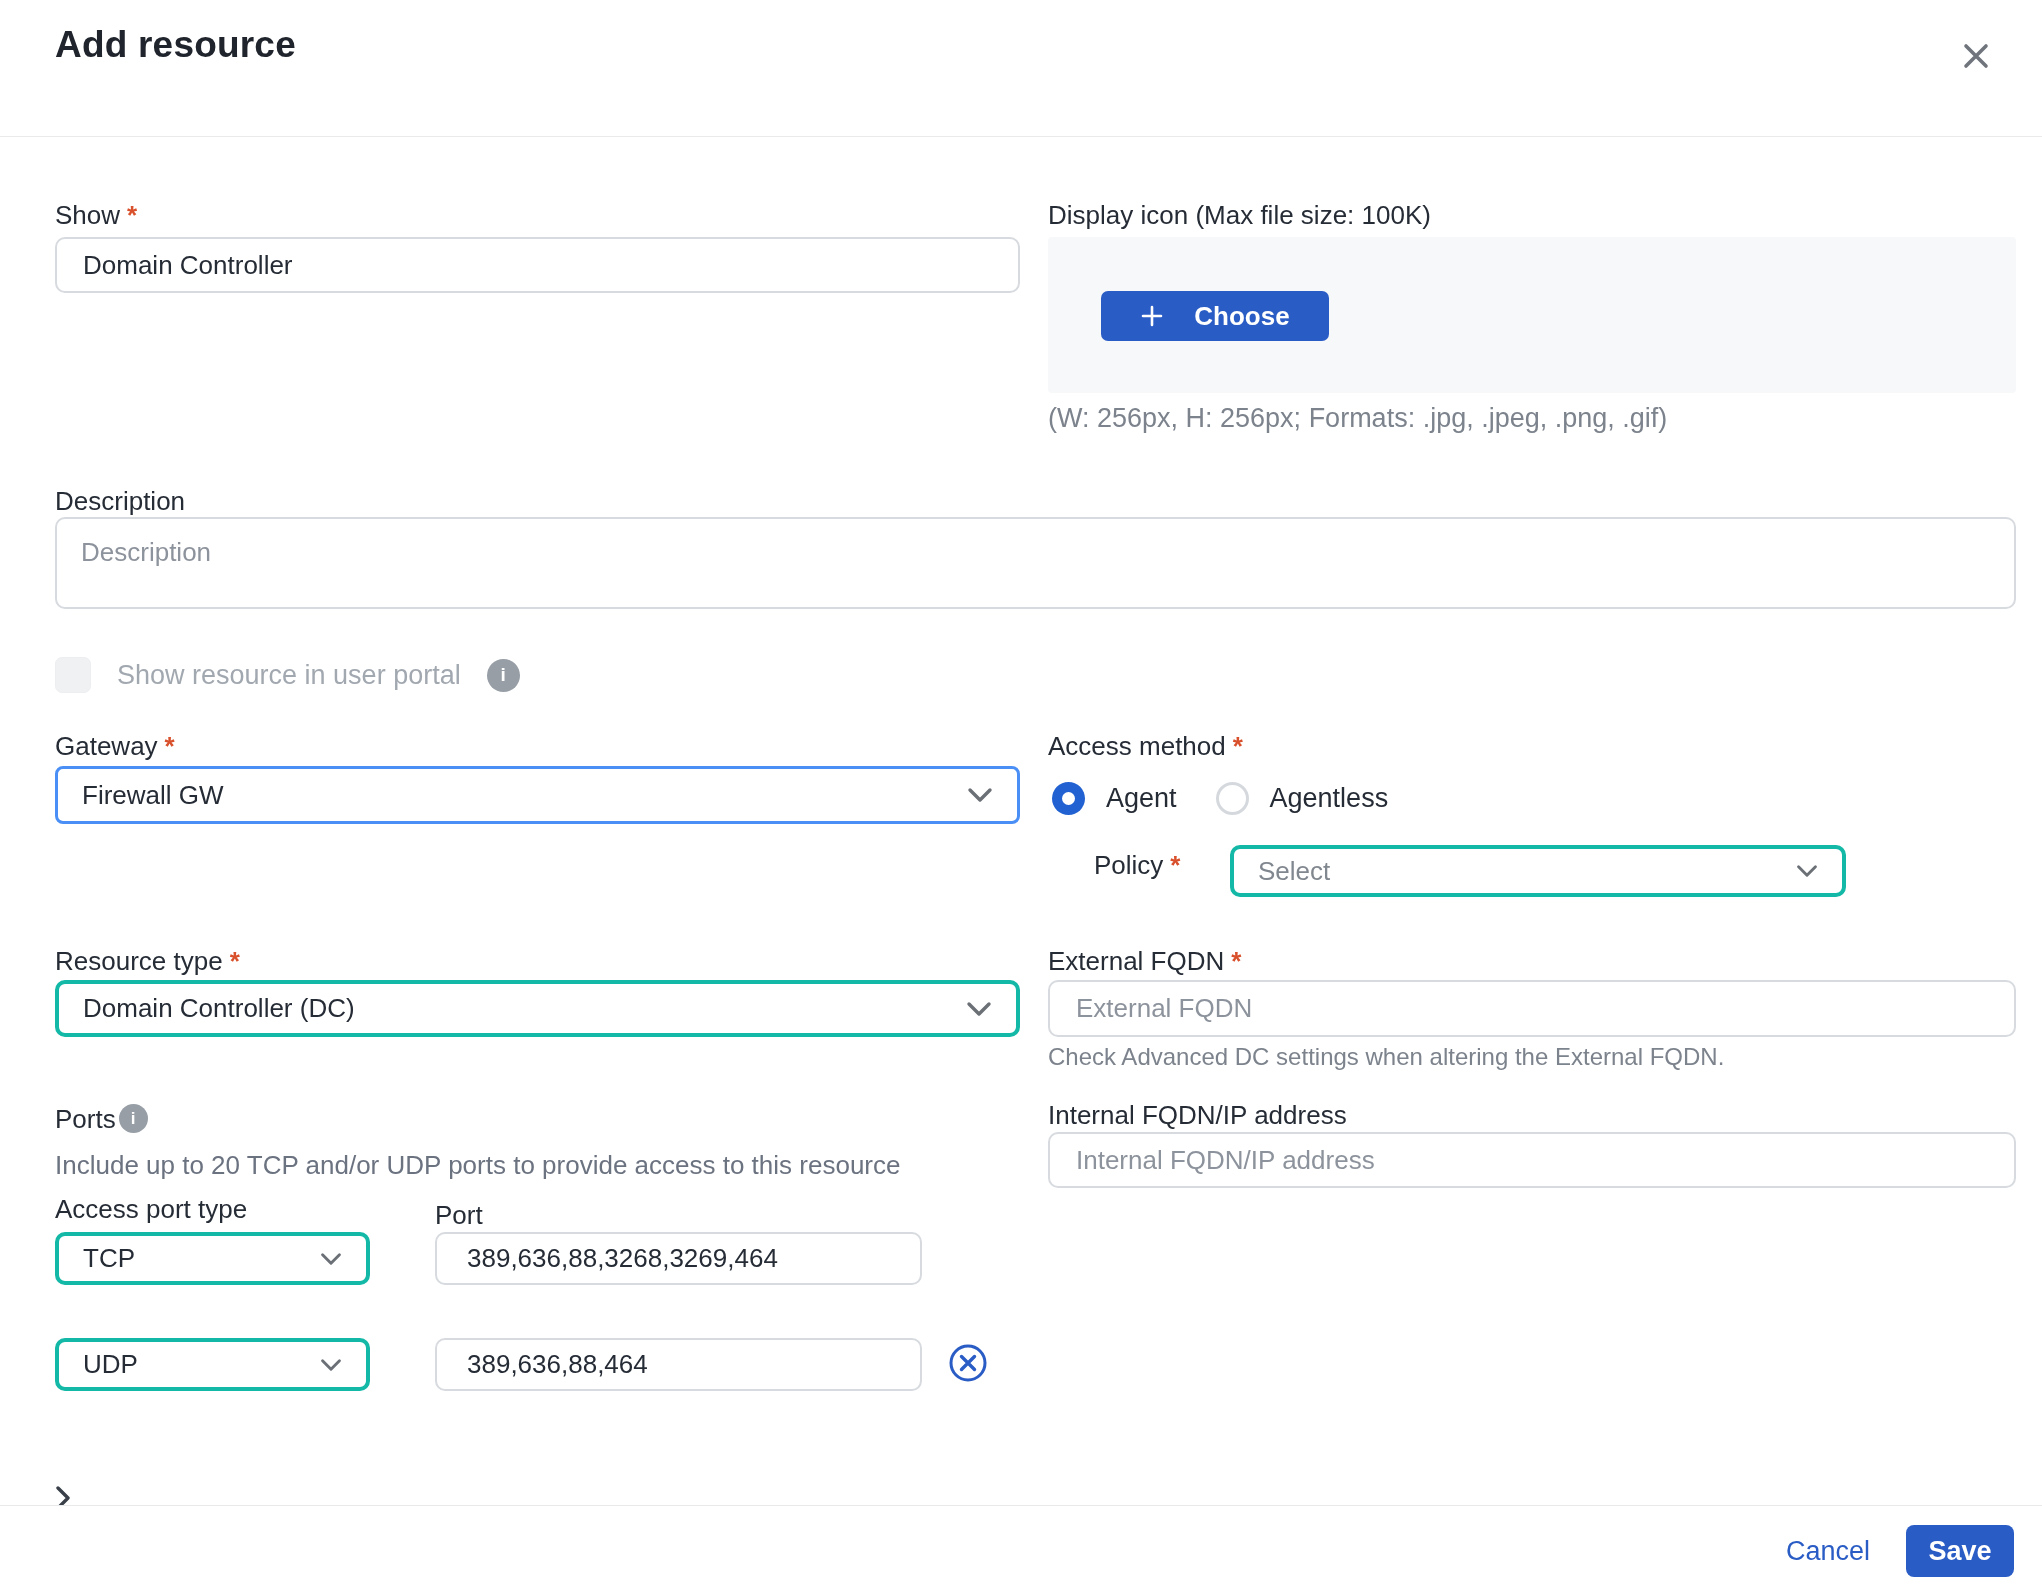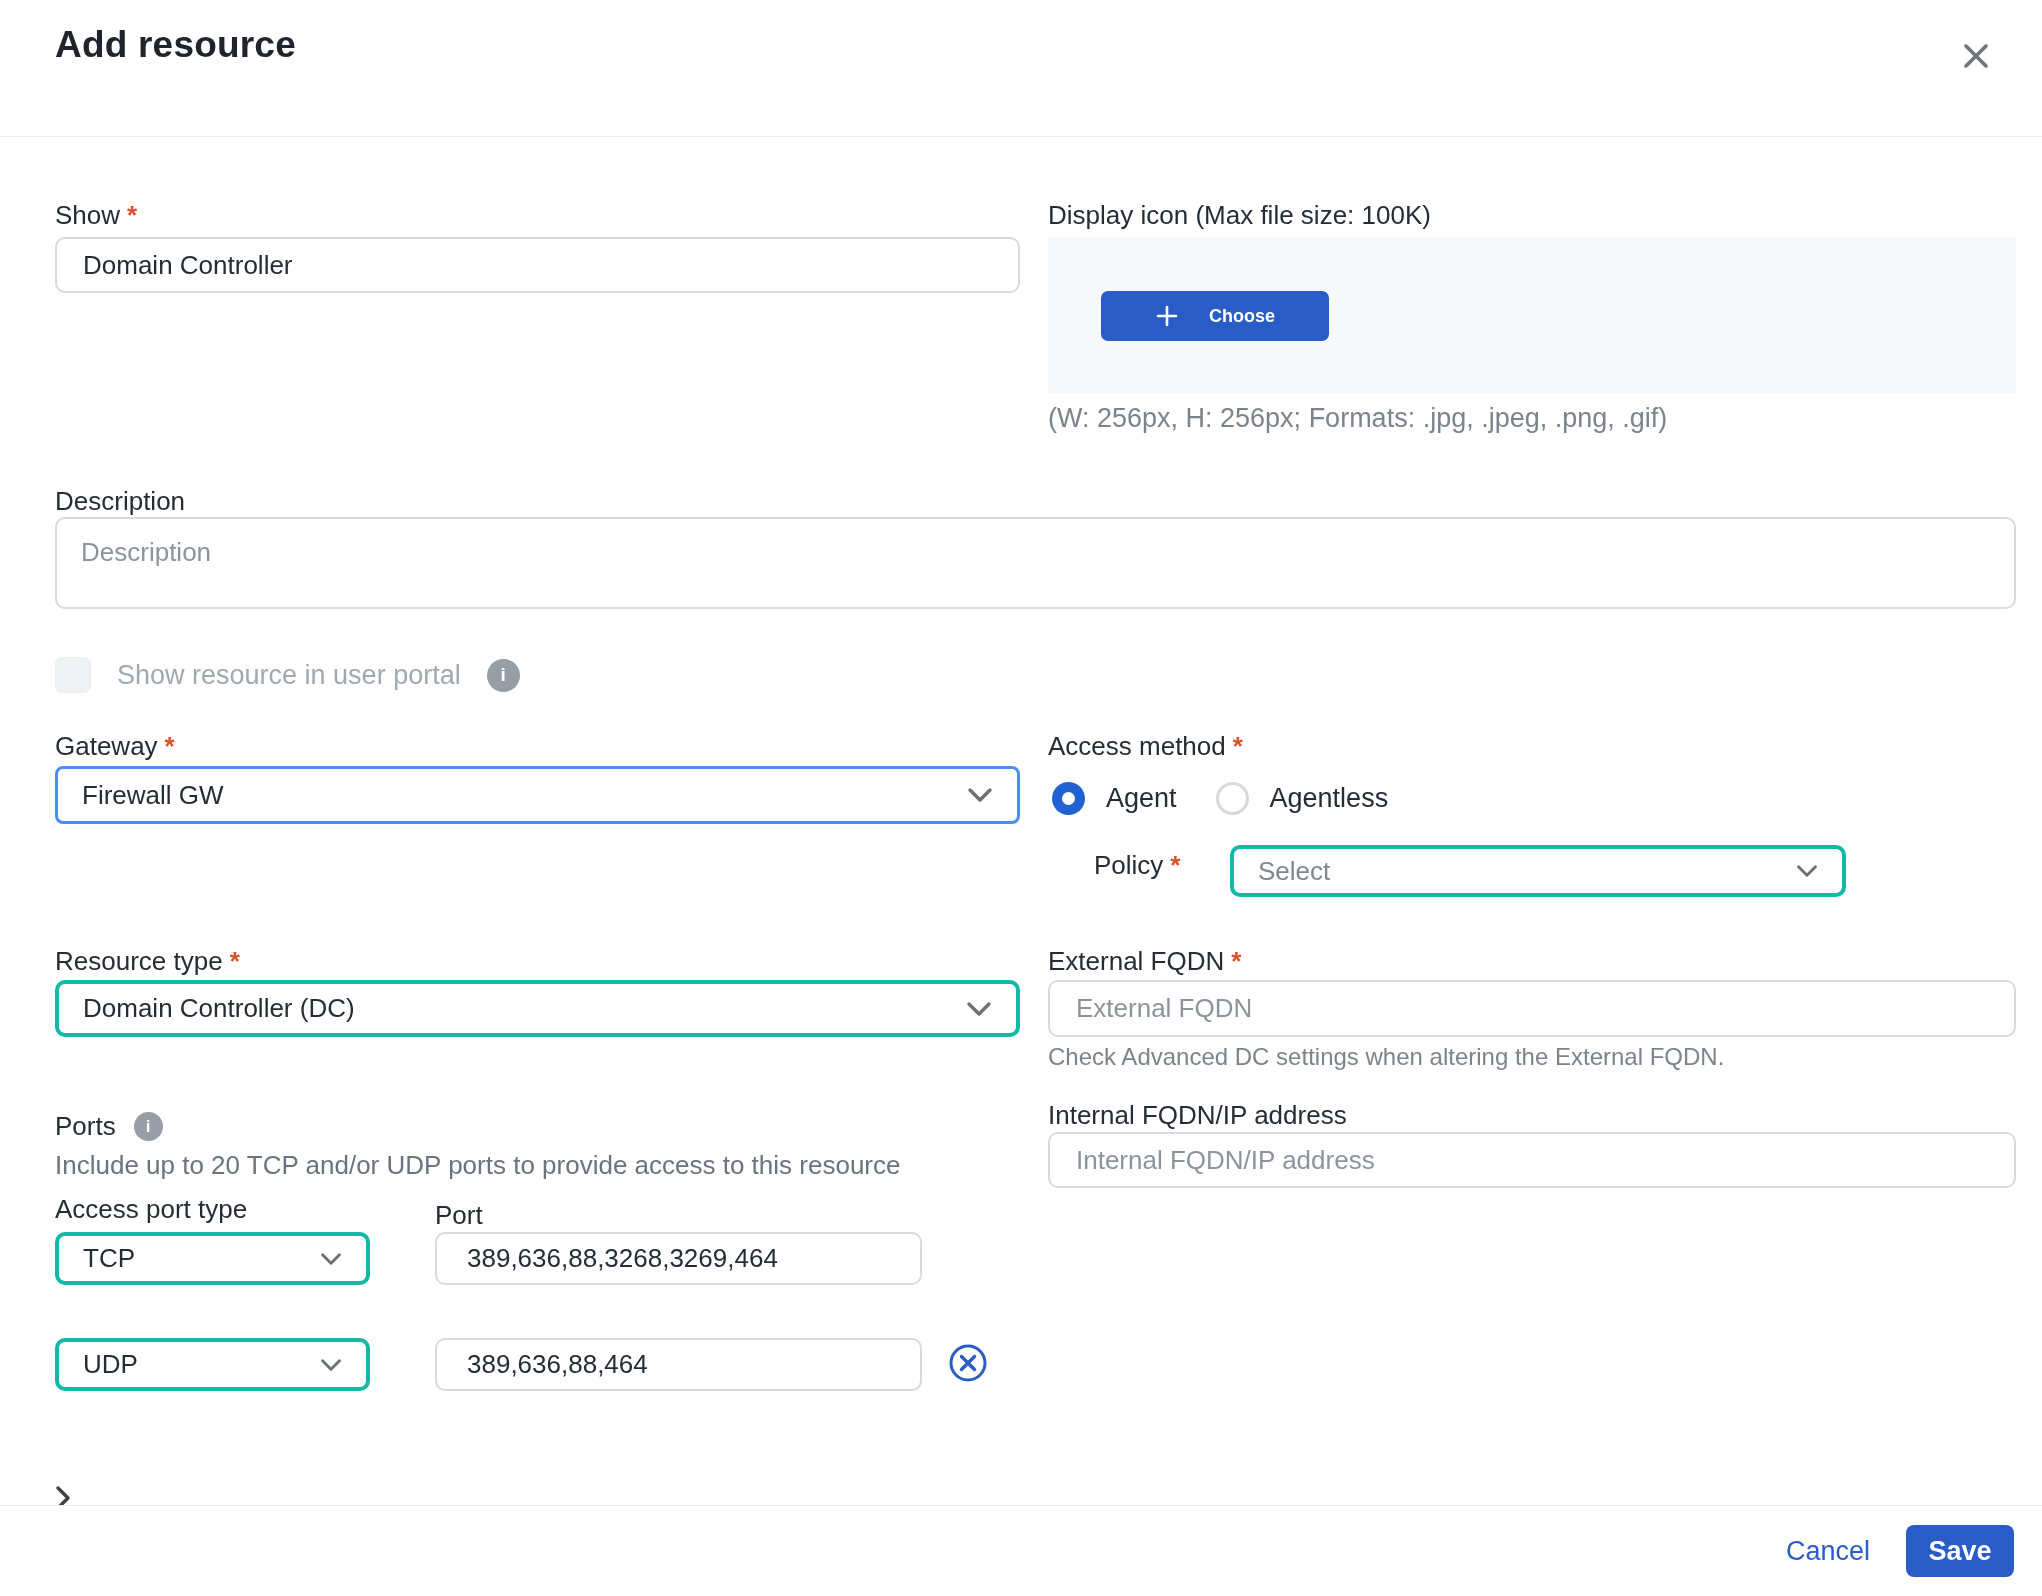--- a/index.html
+++ b/index.html
@@ -60,21 +60,21 @@
     border-radius: 50%; background: #979ea6; color: #ffffff;
     display: inline-flex; align-items: center; justify-content: center;
     font-weight: 700; font-style: normal;
   }
 
   
   .icon-panel { background: #f7f8fa; border-radius: 4px; }
   .choose-btn {
     background: #2a5cc5; color: #ffffff; border: none; border-radius: 7px;
     font-family: "Liberation Sans", sans-serif;
-    font-size: 18px; font-weight: 600;
+    font-size: 26px; font-weight: 600;
     display: flex; align-items: center; justify-content: center; gap: 30px;
     cursor: pointer; width: 100%; height: 100%;
   }
 
   
   .portal-checkbox {
     width: 36px; height: 36px; border-radius: 7px;
     background: #f0f1f3; border: 1px solid #eceef0;
     cursor: pointer;
   }
@@ -211,21 +211,21 @@
 <div class="abs" style="left:1048px; top:980px; width:968px; height:57px;">
   <input class="text-input" type="text" placeholder="External FQDN" style="">
 </div>
 <div class="abs helper-text" style="left:1048px; top:1043px;">Check Advanced DC settings when altering the External FQDN.</div>
 
 <div class="abs field-label" style="left:1048px; top:1100px;">Internal FQDN/IP address</div>
 <div class="abs" style="left:1048px; top:1132px; width:968px; height:56px;">
   <input class="text-input" type="text" placeholder="Internal FQDN/IP address" style="">
 </div>
 
-<div class="abs" style="left:55px; top:1104px; display:flex; align-items:center; gap:18px;margin-top:7px;">
+<div class="abs" style="left:55px; top:1104px; display:flex; align-items:flex-start; gap:3px;">
   <span class="field-label">Ports</span>
   <span class="info-badge" style="width:29px; height:29px; font-size:17px;">i</span>
 </div>
 <div class="abs" style="left:55px; top:1150px; font-size:26px; color:#6b7280;">Include up to 20 TCP and/or UDP ports to provide access to this resource</div>
 
 <div class="abs field-label" style="left:55px; top:1194px;">Access port type</div>
 <div class="abs field-label" style="left:435px; top:1200px;">Port</div>
 
 <div class="abs select-box" style="left:55px; top:1232px; width:315px; height:53px;">
   <span class="select-value">TCP</span>

